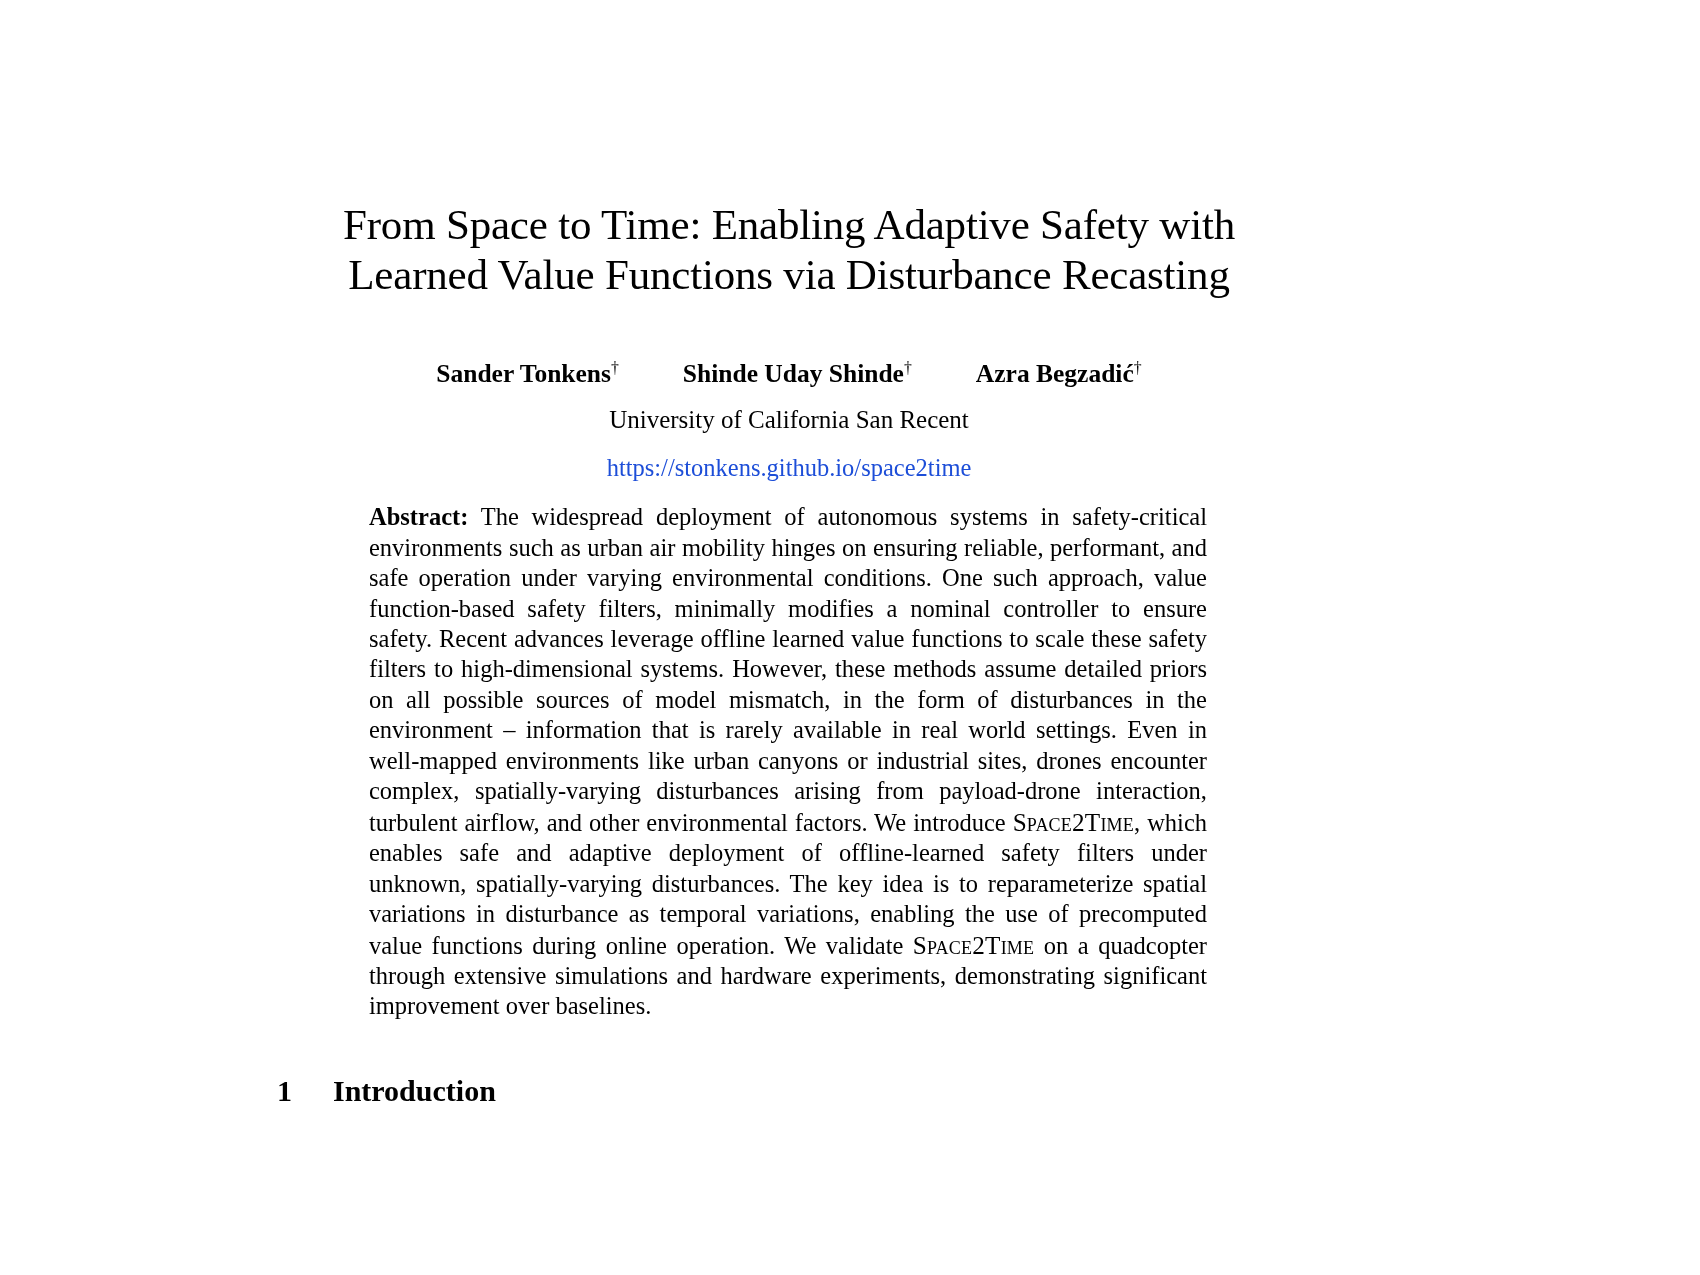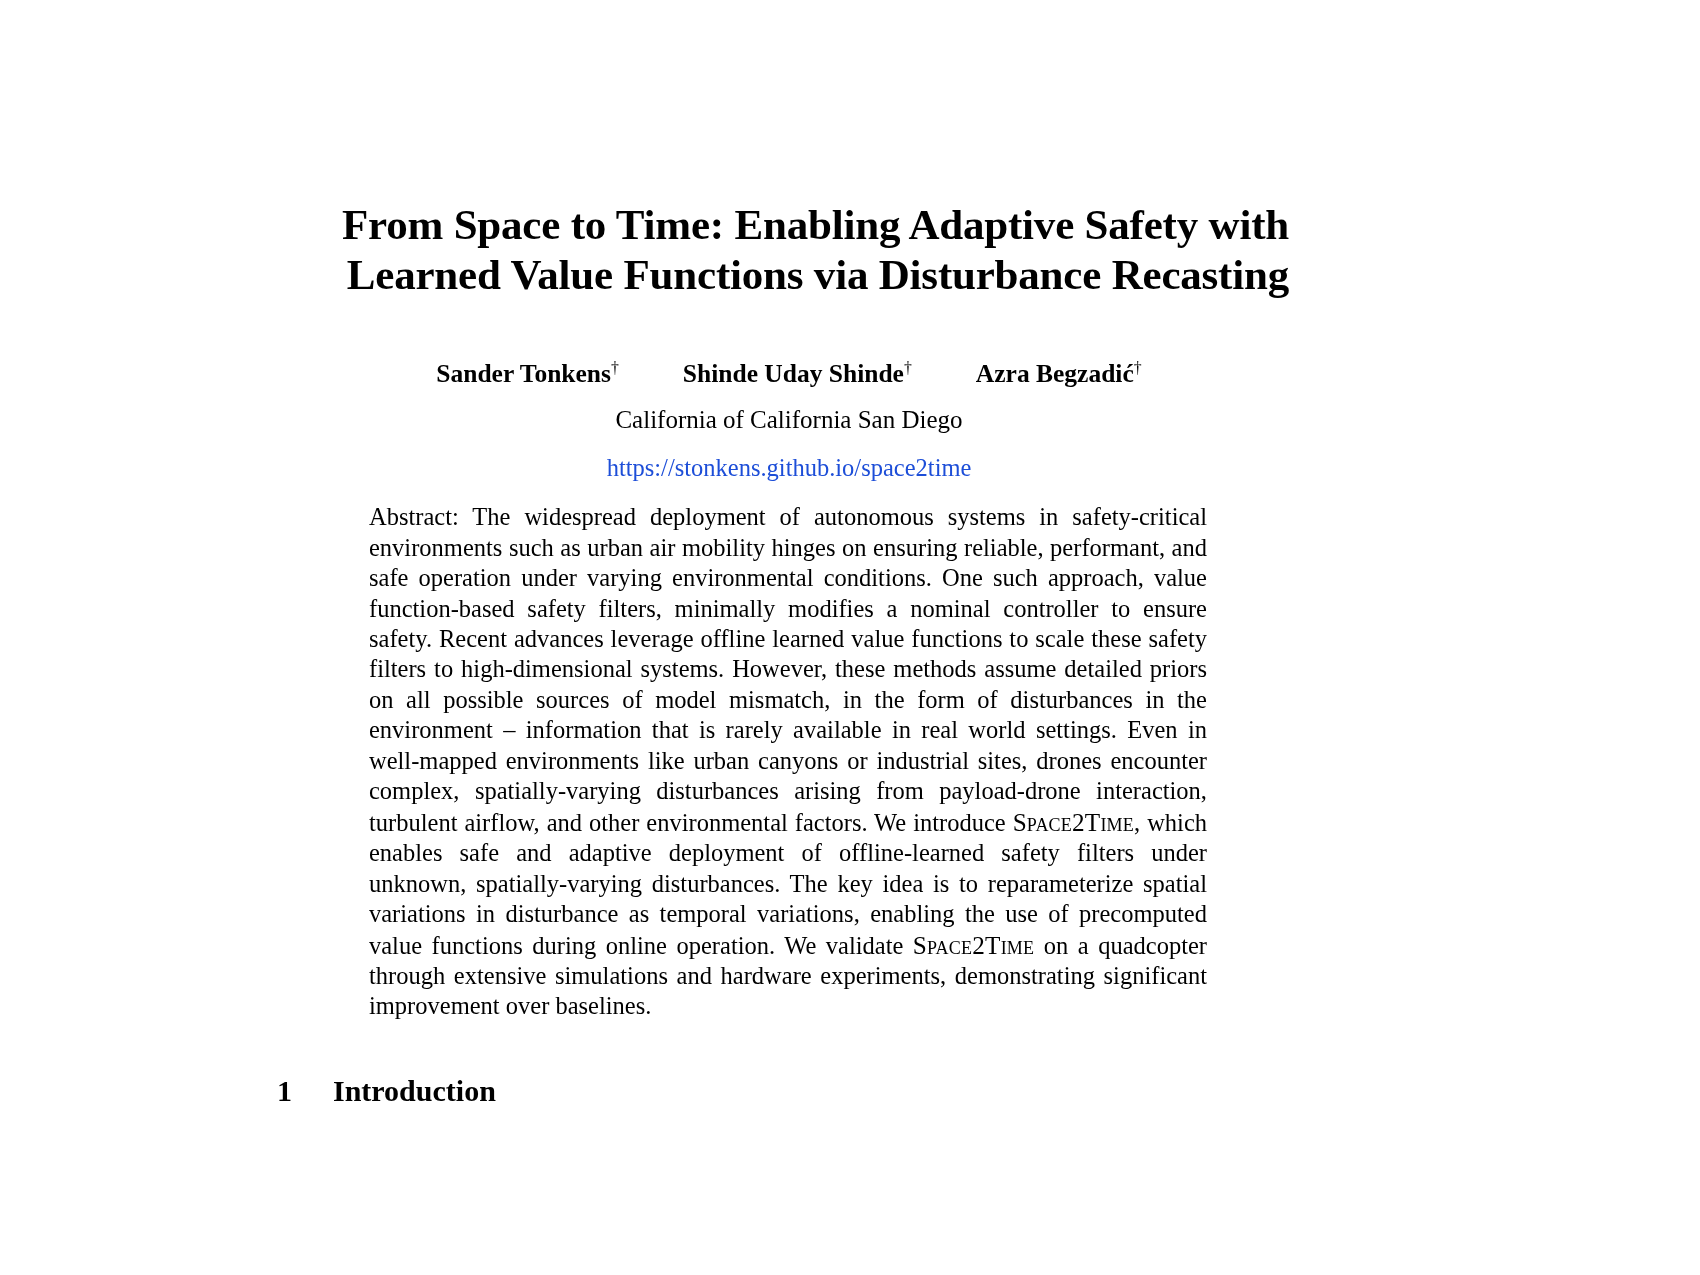--- a/index.html
+++ b/index.html
@@ -29,23 +29,23 @@
     position: absolute;
     left: 289px;
     top: 0;
     width: 1000px;
   }
 
   
   #title {
     margin: 0;
     padding-top: 200px;
-    text-align: right;
+    text-align: center;
     font-size: 43px;
-    font-weight: bold;
+    font-weight: normal;
     line-height: 1.17;
     letter-spacing: -0.2px;
     font-family: "Liberation Serif", "DejaVu Serif", serif;
   }
   #title .tline { display: block; white-space: nowrap; }
 
   
   #authors {
     margin-top: 57px;
     text-align: left;
@@ -92,21 +92,21 @@
     margin-left: 80px;
   }
   #abstract-para {
     font-size: 24.5px;
     line-height: 1.243;
     text-align: justify;
     text-justify: inter-word;
     hyphens: none;
     margin: 0;
   }
-  .lbl-bold { font-weight: normal; margin-top: 28px; }
+  .lbl-bold { font-weight: bold; margin-top: 28px; }
   .smallcaps {
     font-variant: small-caps;
     font-size: 1.03em;
     letter-spacing: 0.2px;
   }
 
   #keywords-para {
     margin: 0;
     margin-top: 30px;
     font-size: 24.5px;
@@ -138,21 +138,21 @@
     </h1>
 
     <div id="authors">
       <div class="author-row row1">
         <span class="author"><span>Sander Tonkens</span><sup>†</sup></span>
         <span class="author"><span>Shinde Uday Shinde</span><sup>†</sup></span>
         <span class="author"><span>Azra Begzadić</span><sup>†</sup></span>
       </div>
     </div>
 
-    <div id="affiliation">California of California San Diego</div>
+    <div id="affiliation">University of California San Recent</div>
 
     <a id="project-url" href="#">https://stonkens.github.io/space2time</a>
 
     <div id="abstract-block">
       <p id="abstract-para"><span class="lbl-bold">Abstract:</span> <span>The widespread deployment of autonomous systems in safety-critical environments such as urban air mobility hinges on ensuring reliable, performant, and safe operation under varying environmental conditions. One such approach, value function-based safety filters, minimally modifies a nominal controller to ensure safety. Recent advances leverage offline learned value functions to scale these safety filters to high-dimensional systems. However, these methods assume detailed priors on all possible sources of model mismatch, in the form of disturbances in the environment – information that is rarely available in real world settings. Even in well-mapped environments like urban canyons or industrial sites, drones encounter complex, spatially-varying disturbances arising from payload-drone interaction, turbulent airflow, and other environmental factors. We introduce </span><span class="smallcaps">Space2Time</span><span>, which enables safe and adaptive deployment of offline-learned safety filters under unknown, spatially-varying disturbances. The key idea is to reparameterize spatial variations in disturbance as temporal variations, enabling the use of precomputed value functions during online operation. We validate </span><span class="smallcaps">Space2Time</span><span> on a quadcopter through extensive simulations and hardware experiments, demonstrating significant improvement over baselines.</span></p>
 
     </div>
 
     <div id="section-1">
       <span class="sec-num">1</span>

